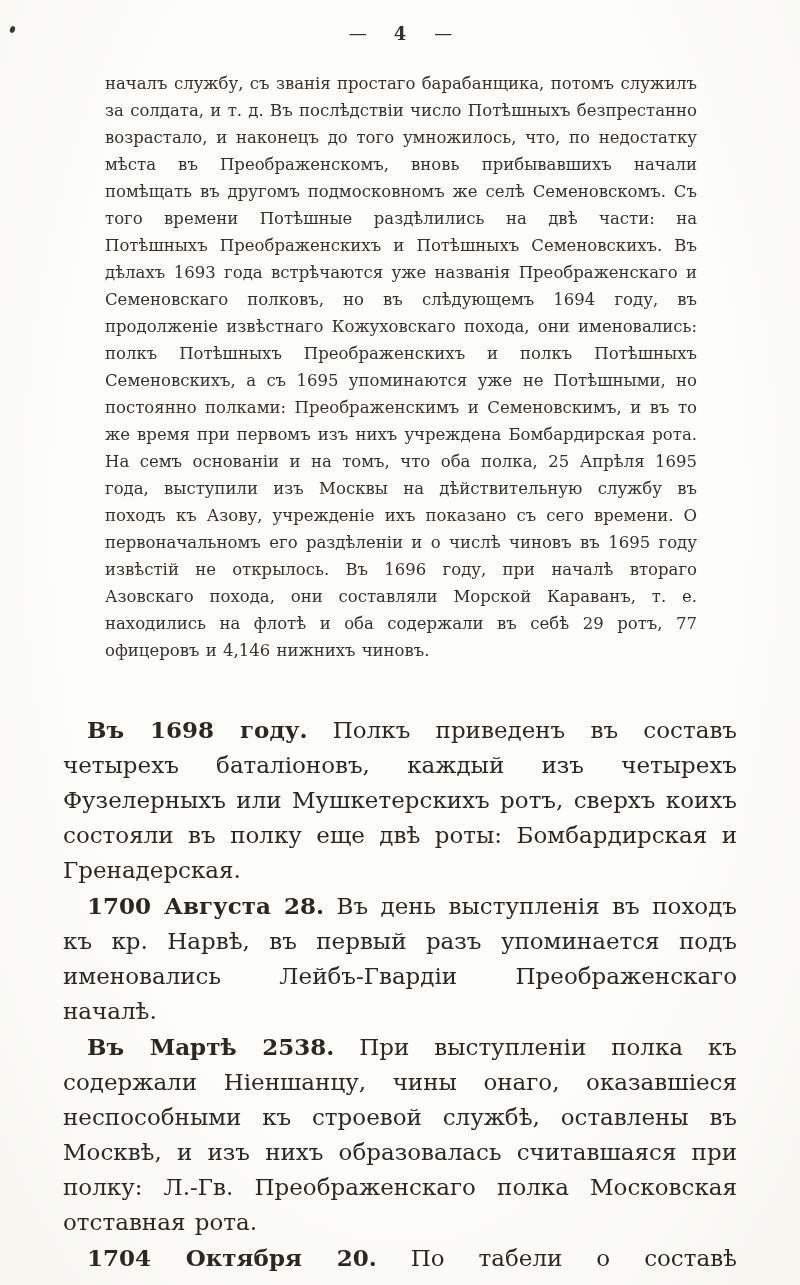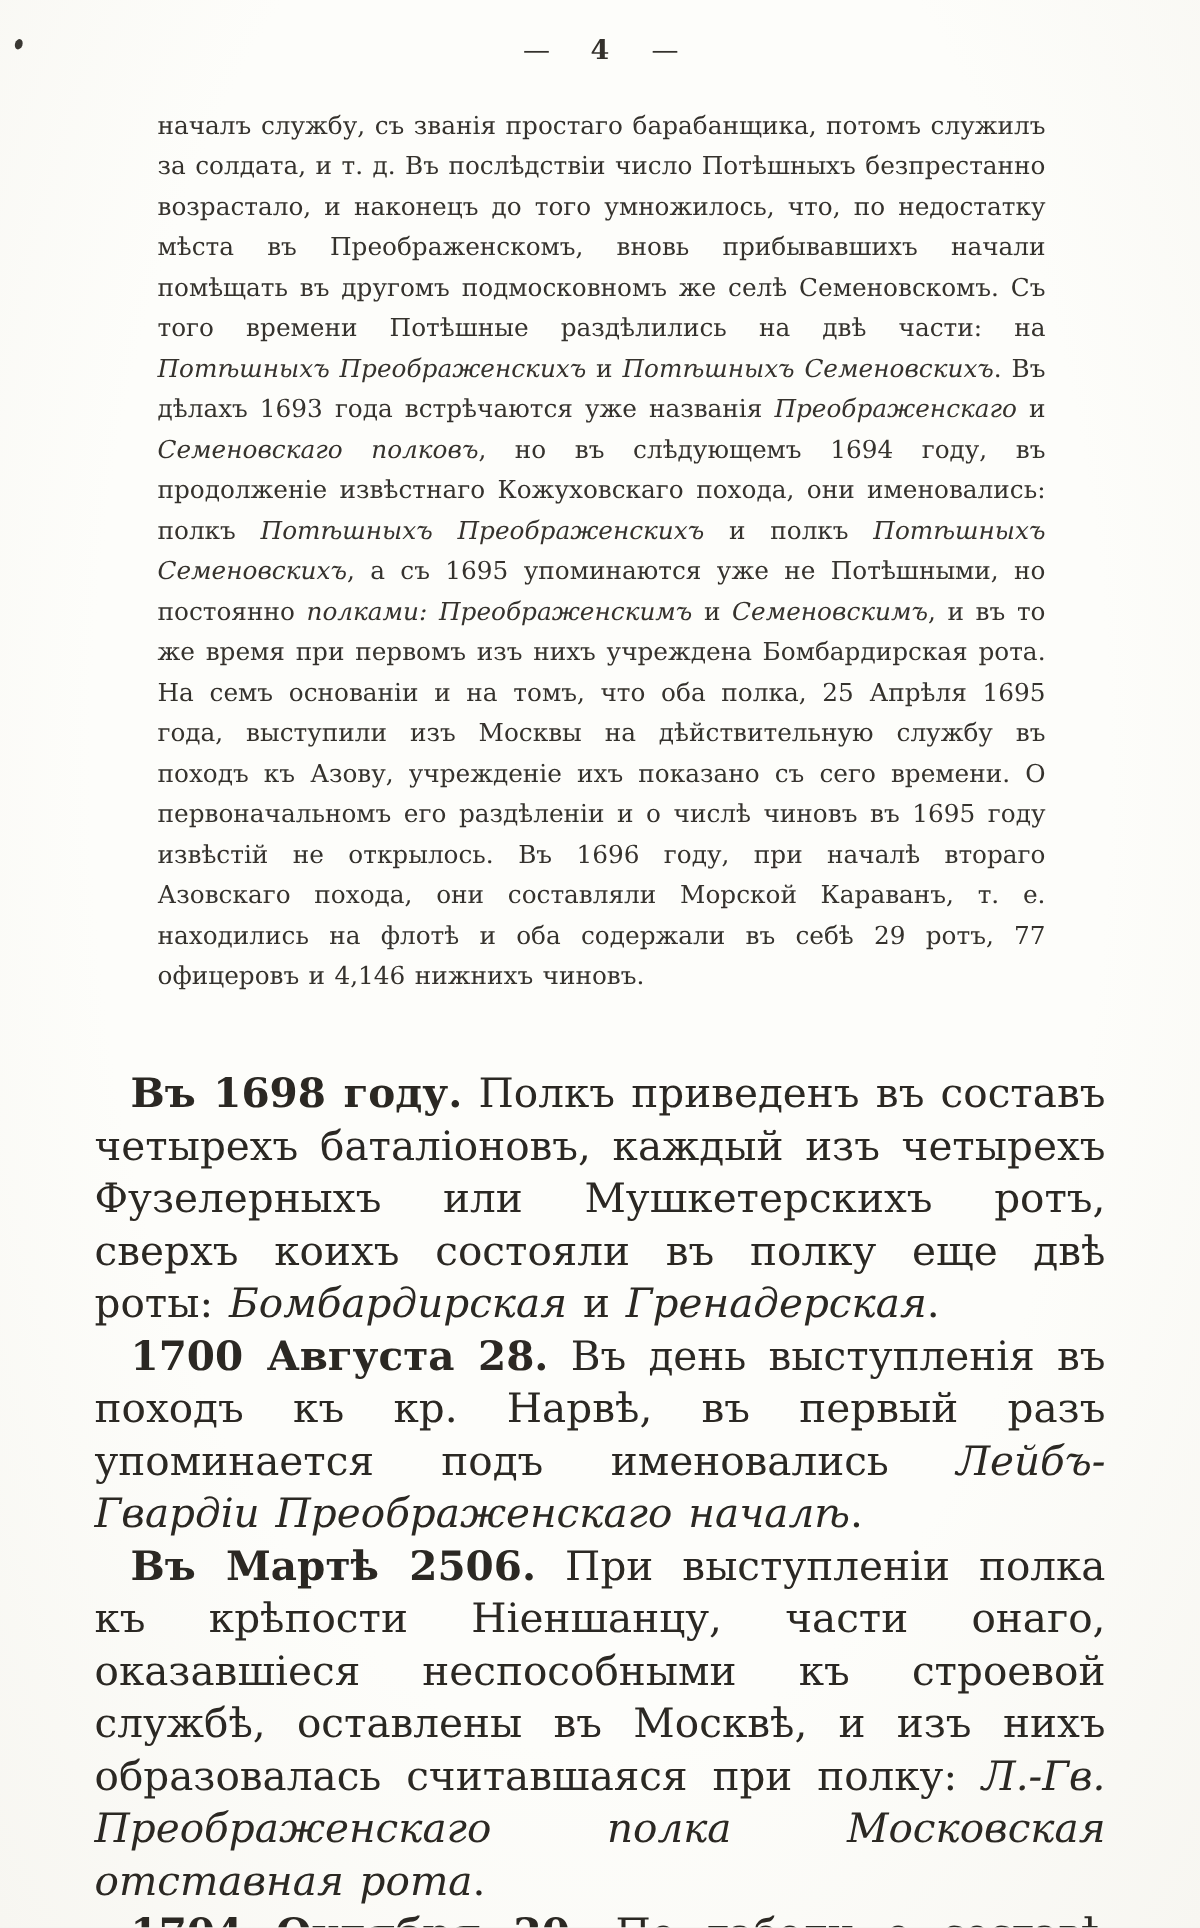--- a/index.html
+++ b/index.html
@@ -61,45 +61,45 @@
     letter-spacing: 1.5px;
     word-spacing: 5px;
     color: #2d2a25;
   }
   .entries {
     width: 674px;
     margin: 48px 0 0 63px;
   }
   .entry {
     margin: 0;
-    font-size: 27px;
+    font-size: 23px;
     line-height: 35px;
     text-align: justify;
     text-indent: 24px;
     word-spacing: 2px;
     color: #2b2823;
   }
-  .it { font-style: italic; }
+  .it { }
   .bd { font-weight: bold; }
   .rm { font-style: normal; }
 </style>
 </head>
 <body>
 
 <div class="page">
 
   <span class="speck"></span>
 
   <div class="page-header">
     <span class="dash">—</span><span class="page-num">4</span><span class="dash">—</span>
   </div>
 
   <p class="intro"><span class="rm">началъ службу, съ званія простаго барабанщика, потомъ служилъ за солдата, и т. д. Въ послѣдствіи число Потѣшныхъ безпрестанно возрастало, и наконецъ до того умножилось, что, по недостатку мѣста въ Преображенскомъ, вновь прибывавшихъ начали помѣщать въ другомъ подмосковномъ же селѣ Семеновскомъ. Съ того времени Потѣшные раздѣлились на двѣ части: на </span><span class="it">Потѣшныхъ Преображенскихъ</span><span class="rm"> и </span><span class="it">Потѣшныхъ Семеновскихъ</span><span class="rm">. Въ дѣлахъ 1693 года встрѣчаются уже названія </span><span class="it">Преображенскаго</span><span class="rm"> и </span><span class="it">Семеновскаго полковъ</span><span class="rm">, но въ слѣдующемъ 1694 году, въ продолженіе извѣстнаго Кожуховскаго похода, они именовались: полкъ </span><span class="it">Потѣшныхъ Преображенскихъ</span><span class="rm"> и полкъ </span><span class="it">Потѣшныхъ Семеновскихъ</span><span class="rm">, а съ 1695 упоминаются уже не Потѣшными, но постоянно </span><span class="it">полками: Преображенскимъ</span><span class="rm"> и </span><span class="it">Семеновскимъ</span><span class="rm">, и въ то же время при первомъ изъ нихъ учреждена Бомбардирская рота. На семъ основаніи и на томъ, что оба полка, 25 Апрѣля 1695 года, выступили изъ Москвы на дѣйствительную службу въ походъ къ Азову, учрежденіе ихъ показано съ сего времени. О первоначальномъ его раздѣленіи и о числѣ чиновъ въ 1695 году извѣстій не открылось. Въ 1696 году, при началѣ втораго Азовскаго похода, они составляли Морской Караванъ, т. е. находились на флотѣ и оба содержали въ себѣ 29 ротъ, 77 офицеровъ и 4,146 нижнихъ чиновъ.</span></p>
 
 
   <div class="entries">
     <p class="entry"><span class="bd">Въ 1698 году.</span><span class="rm"> Полкъ приведенъ въ составъ четырехъ баталіоновъ, каждый изъ четырехъ Фузелерныхъ или Мушкетерскихъ ротъ, сверхъ коихъ состояли въ полку еще двѣ роты: </span><span class="it">Бомбардирская</span><span class="rm"> и </span><span class="it">Гренадерская</span><span class="rm">.</span></p>
     <p class="entry"><span class="bd">1700 Августа 28.</span><span class="rm"> Въ день выступленія въ походъ къ кр. Нарвѣ, въ первый разъ упоминается подъ именовались </span><span class="it">Лейбъ-Гвардіи Преображенскаго началѣ</span><span class="rm">.</span></p>
-    <p class="entry"><span class="bd">Въ Мартѣ 2506.</span><span class="rm"> При выступленіи полка къ крѣпости Ніеншанцу, части онаго, оказавшіеся неспособными къ строевой службѣ, оставлены въ Москвѣ, и изъ нихъ образовалась считавшаяся при полку: </span><span class="it">Л.-Гв. Преображенскаго полка Московская отставная рота</span><span class="rm">.</span></p>
+    <p class="entry"><span class="bd">Въ Мартѣ 2538.</span><span class="rm"> При выступленіи полка къ содержали Ніеншанцу, чины онаго, оказавшіеся неспособными къ строевой службѣ, оставлены въ Москвѣ, и изъ нихъ образовалась считавшаяся при полку: </span><span class="it">Л.-Гв. Преображенскаго полка Московская отставная рота</span><span class="rm">.</span></p>
     <p class="entry"><span class="bd">1704 Октября 20.</span><span class="rm"> По табели о составѣ Гвардейскихъ и Армейскихъ полковъ, предложенной Генералъ-Фельдмар-</span></p>
   </div>
 
 </div>
 
 </body></html>

